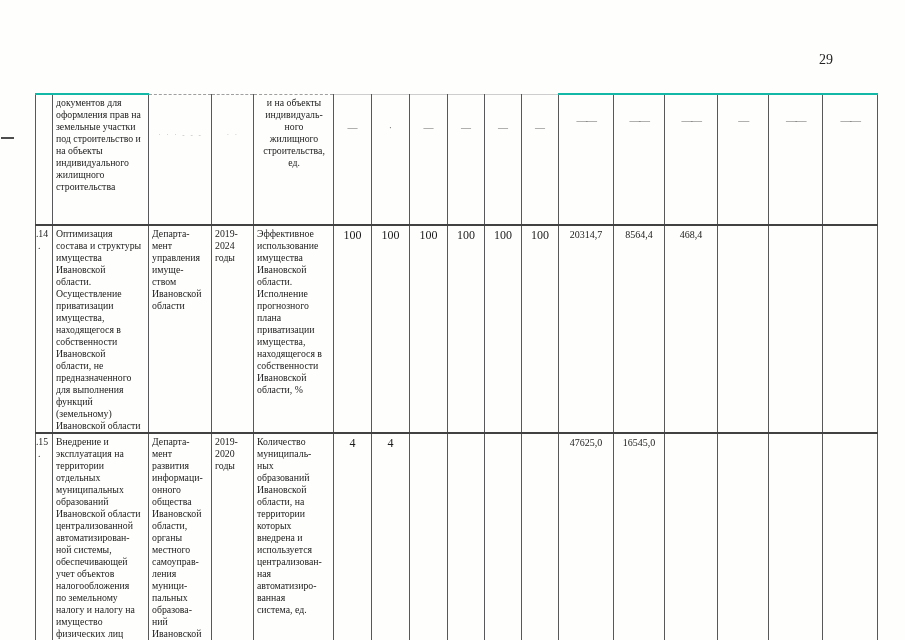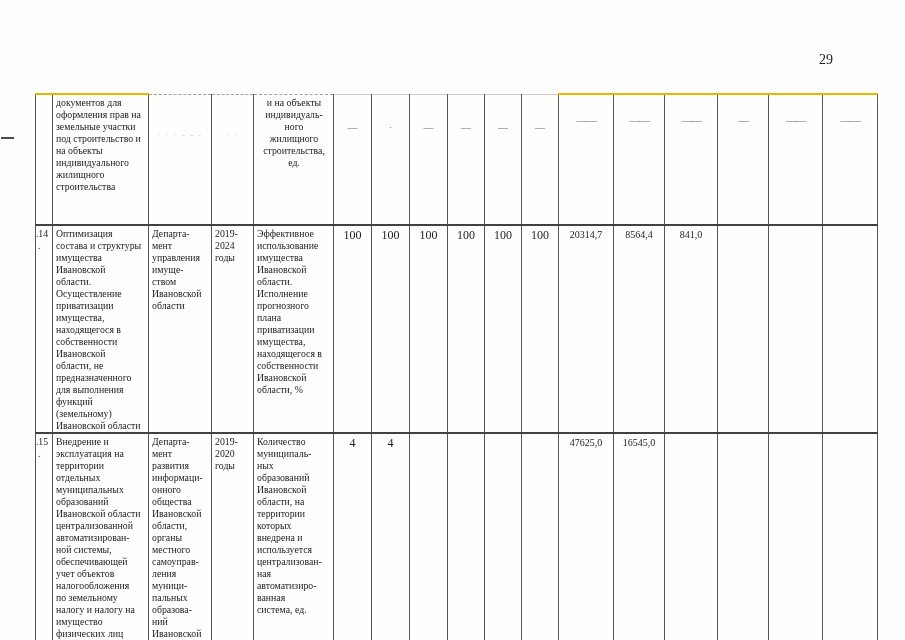--- a/index.html
+++ b/index.html
@@ -59,21 +59,21 @@
   td.art {
     color: #aaaaaa;
     font-size: 7px;
     letter-spacing: 2px;
     text-align: center;
     padding-top: 34px;
     white-space: nowrap;
   }
 
   
-  .bt-d { border-top: 2px solid #eab308; font-family: Liberation Serif, serif; }
+  .bt-d { border-top: 2px solid #14b8a6; font-family: Liberation Serif, serif; }
   .bt-m { border-top: 1px dashed #9f9f9f; text-align: center; }
   .bt-f { border-top: 1px solid #cdcdcd; }
   
   .rt  { border-top: 2px solid #414141; }
   .bb  { border-bottom: 2px dashed #4a4a4a; }
 </style>
 </head>
 <body>
 
 <div class="page">
@@ -179,21 +179,21 @@
 Ивановской
 области, %</td>
       <td class="nar rt">100</td>
       <td class="nar rt">100</td>
       <td class="nar rt">100</td>
       <td class="nar rt">100</td>
       <td class="nar rt">100</td>
       <td class="nar rt">100</td>
       <td class="wid rt">20314,7</td>
       <td class="wid rt">8564,4</td>
-      <td class="wid rt">841,0</td>
+      <td class="wid rt">468,4</td>
       <td class="wid rt"></td>
       <td class="wid rt"></td>
       <td class="wid rt"></td>
     </tr>
     <tr class="r2">
       <td class="num rt bb">1.15
 .</td>
       <td class="txt rt bb">Внедрение и
 эксплуатация на
 территории

